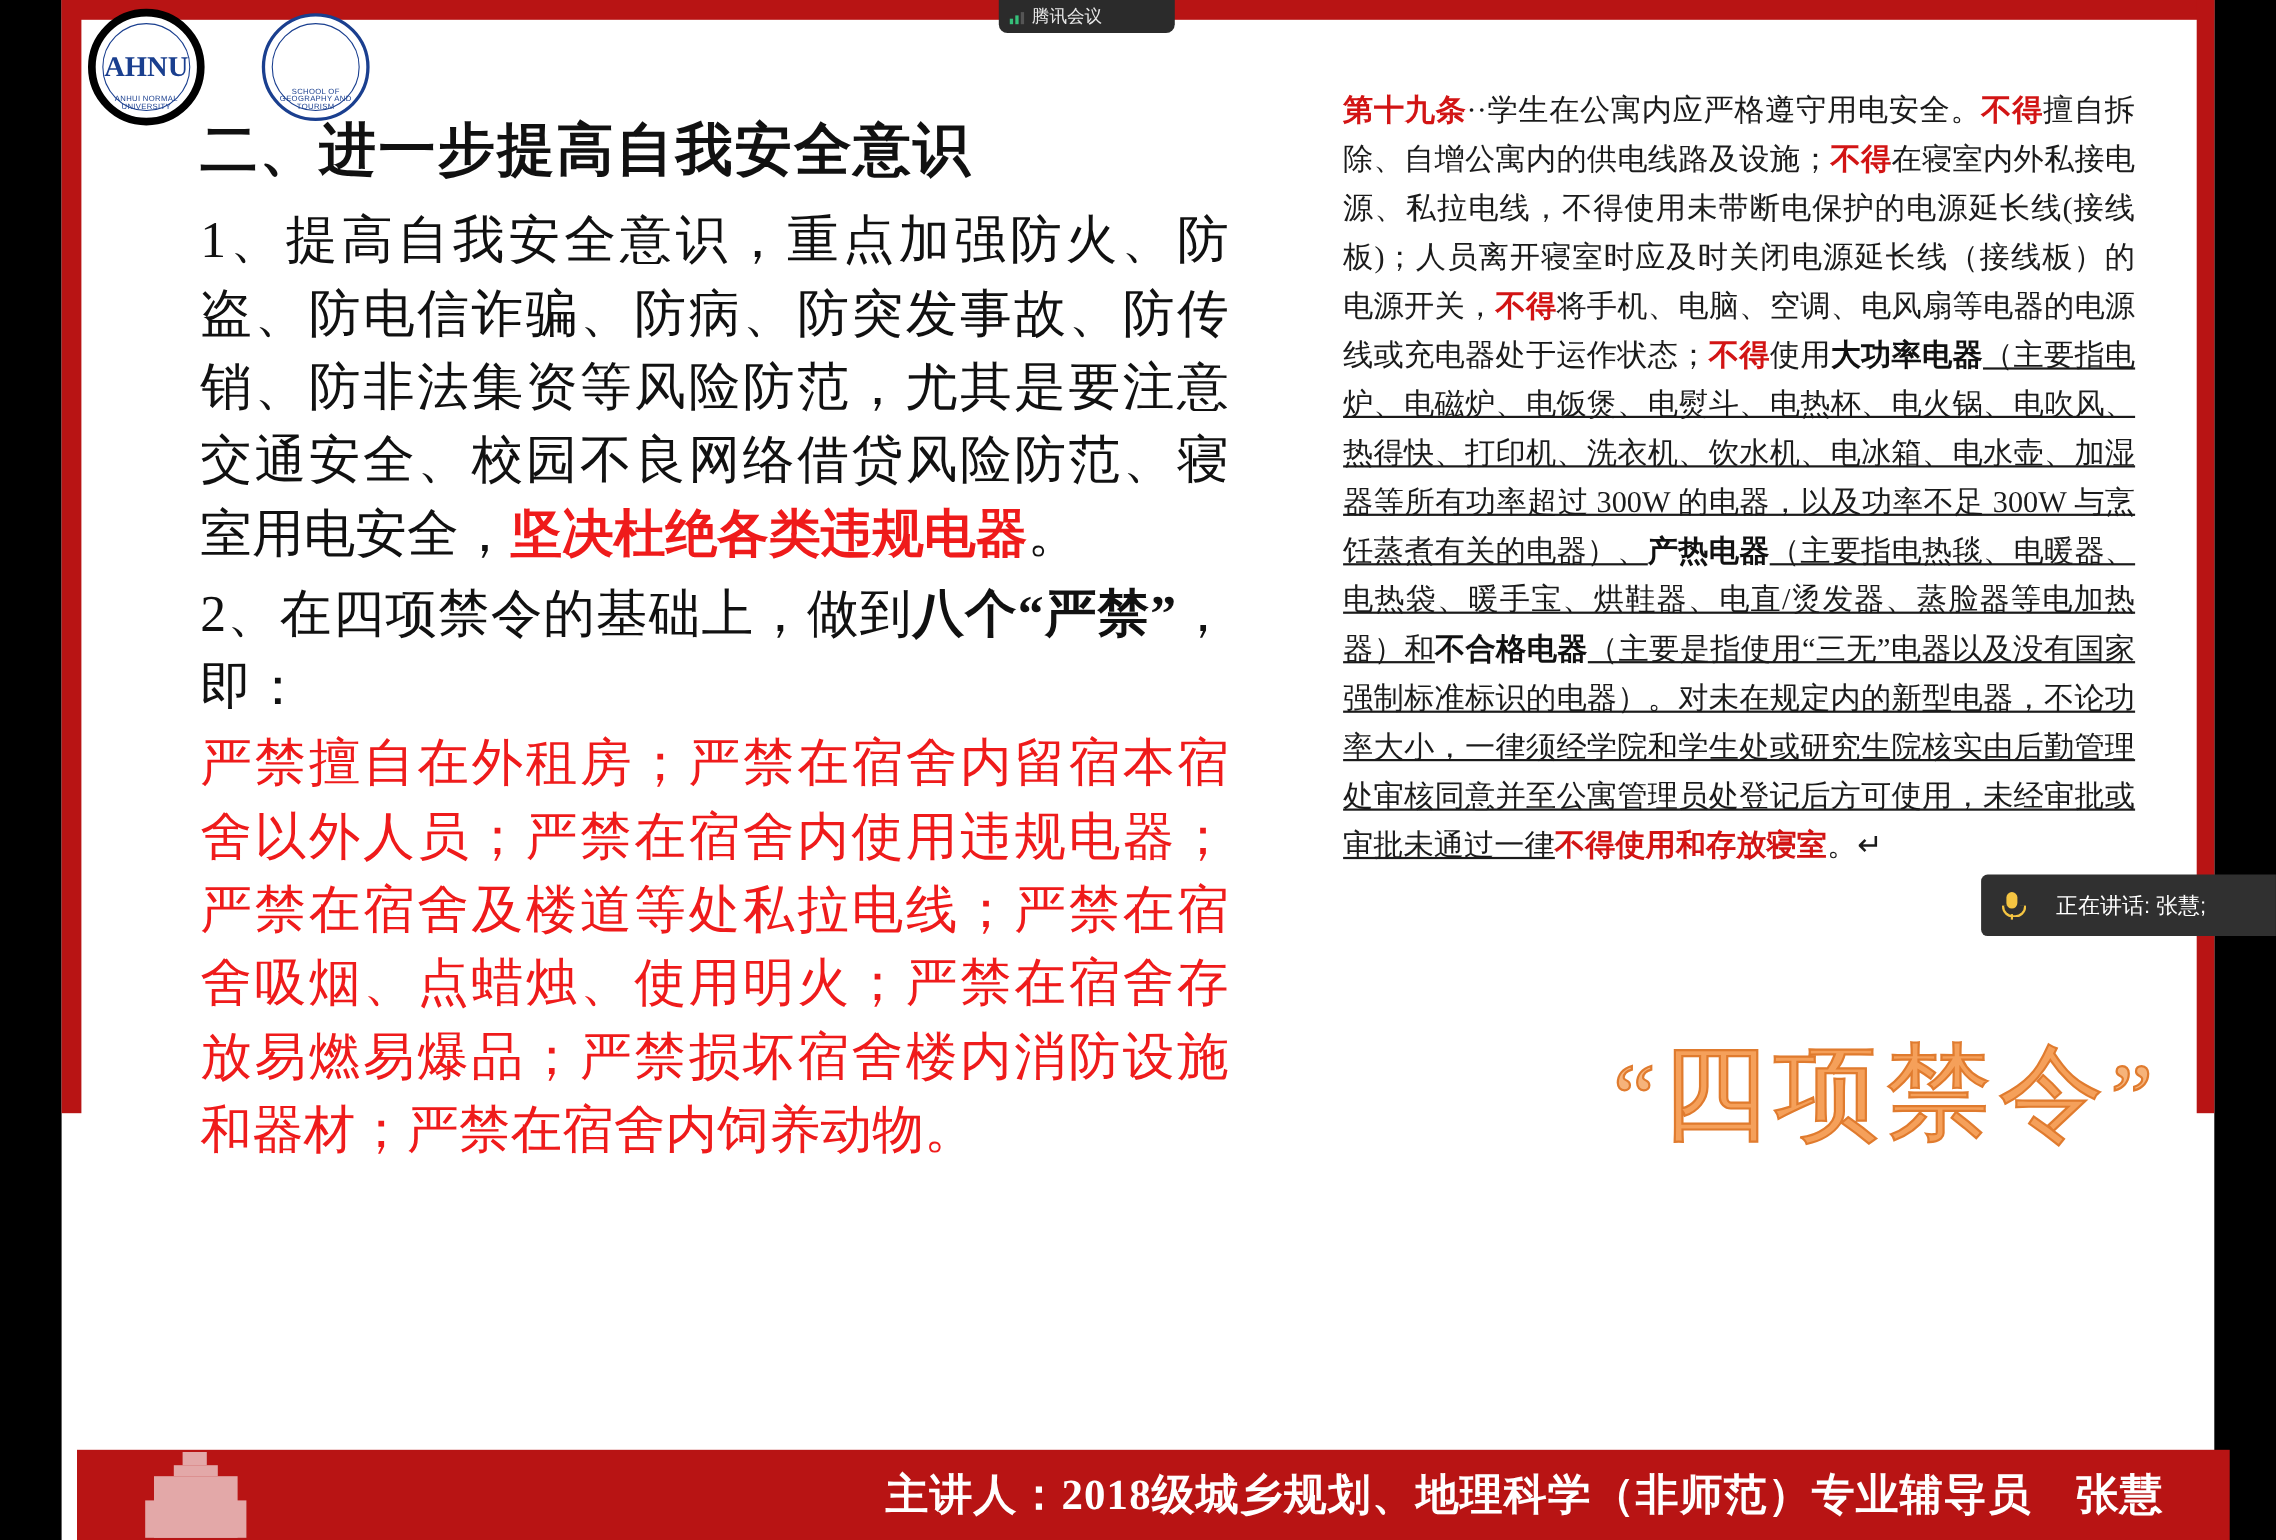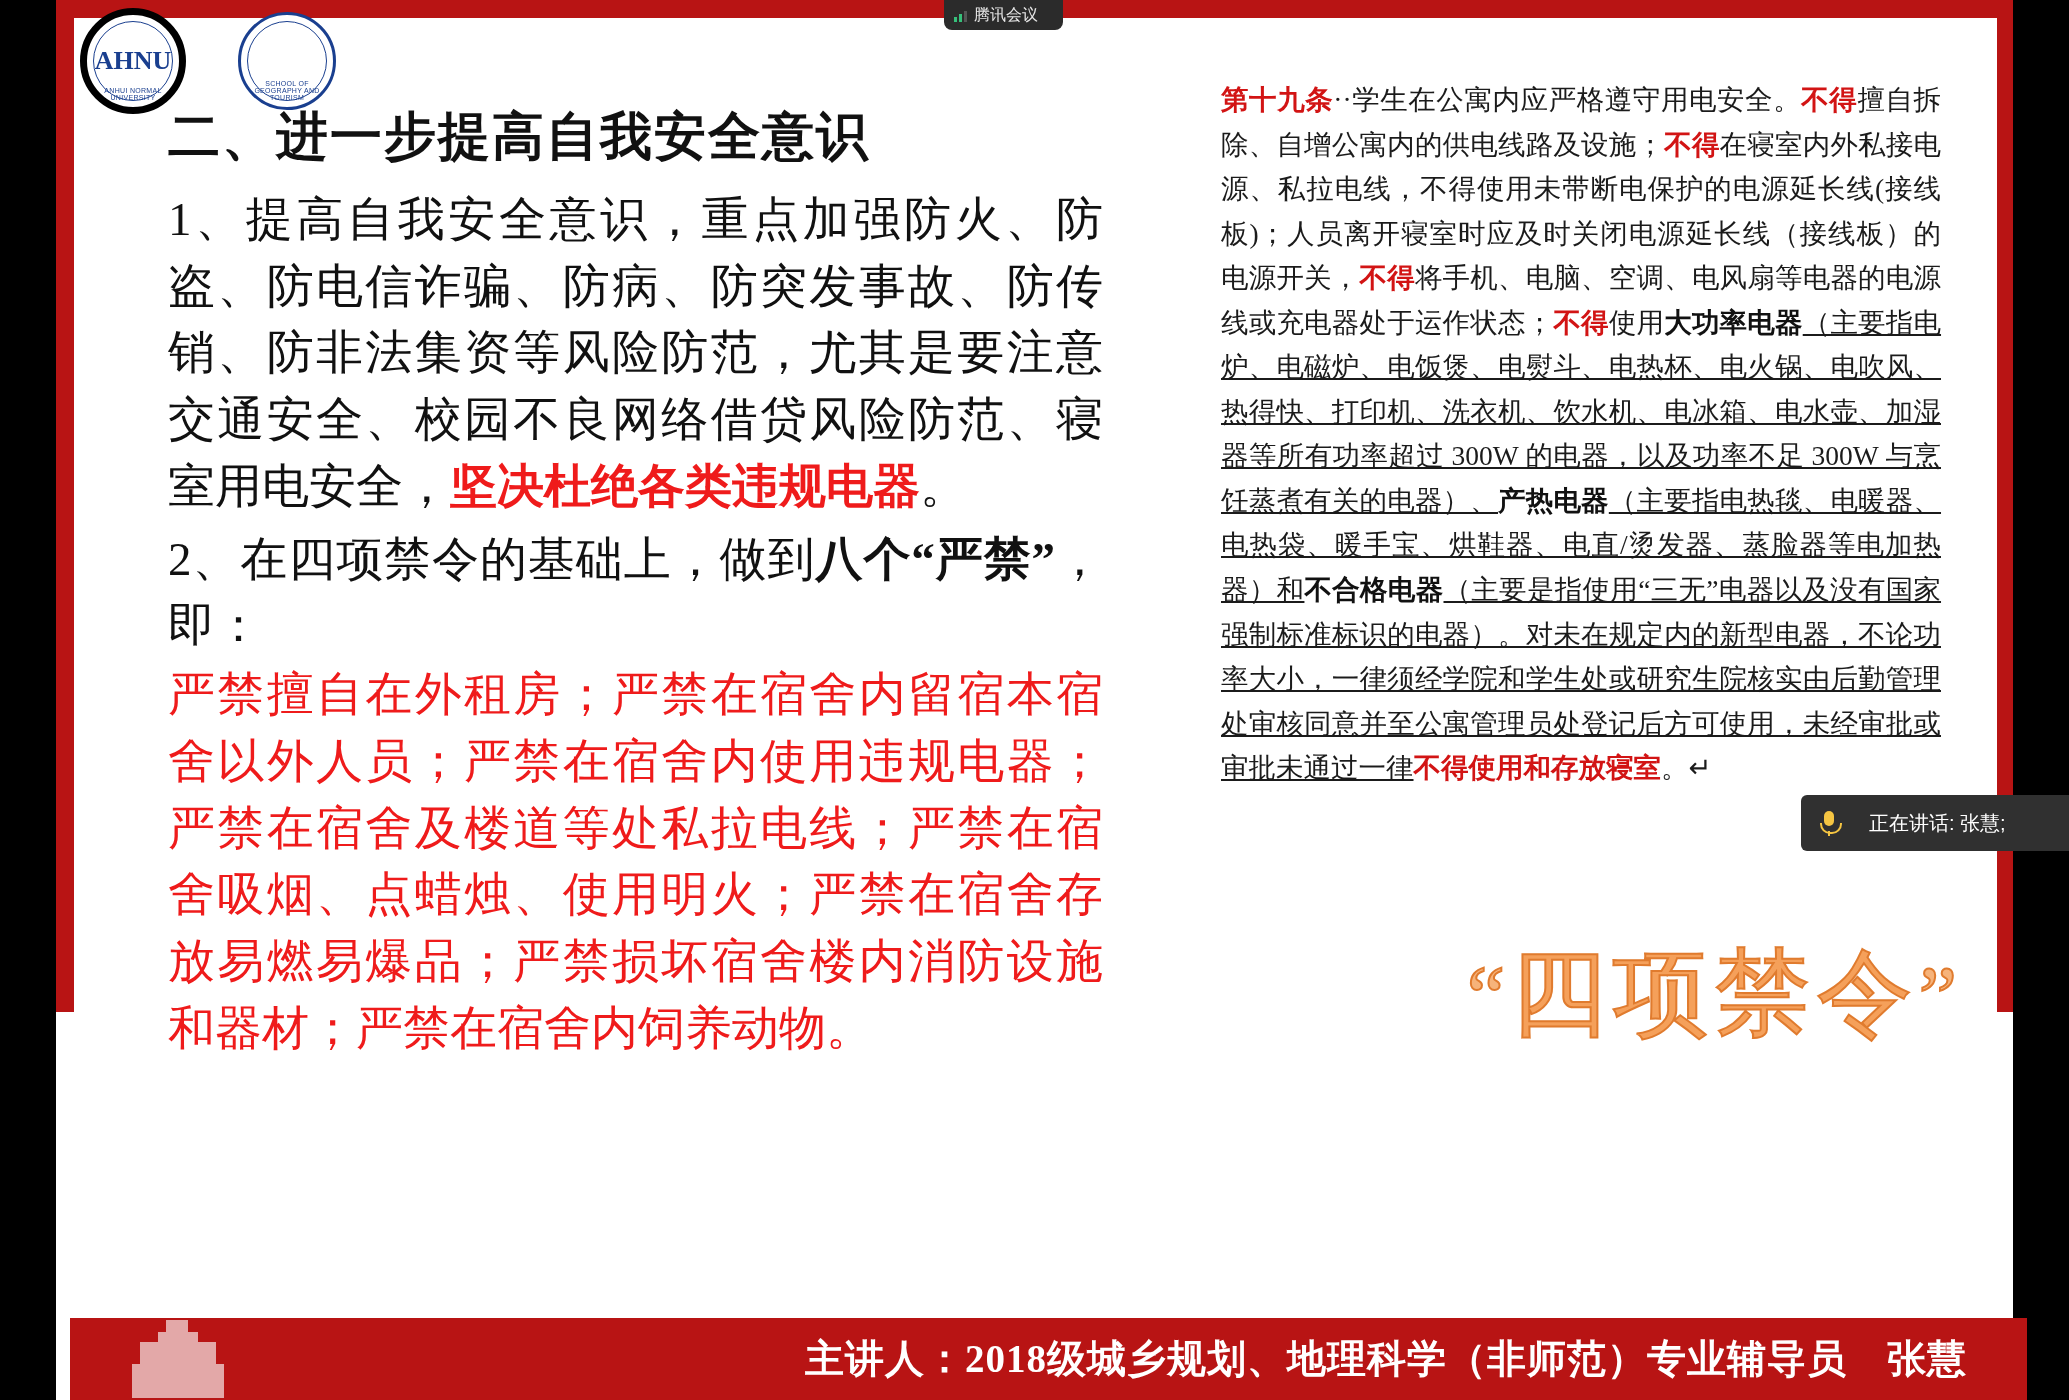--- a/index.html
+++ b/index.html
@@ -15,21 +15,21 @@
   
   .logos{position:absolute;left:24px;top:8px;display:flex;gap:52px;align-items:center;}
   .logo{width:92px;height:92px;border-radius:50%;position:relative;}
   .logo.l1{border:7px solid #000000;background:#fff;}
   .logo.l2{border:3px solid #1a3f8f;background:#fff;}
   .logo .ring{position:absolute;left:6px;top:6px;right:6px;bottom:6px;border:1px solid #1a3f8f;border-radius:50%;}
   .logo .glyph{position:absolute;left:0;right:0;top:50%;transform:translateY(-50%);text-align:center;color:#1a3f8f;font-size:26px;font-weight:bold;font-family:"Liberation Serif",serif;}
   .logo .arc{position:absolute;left:0;right:0;bottom:6px;text-align:center;font-size:7px;color:#1a3f8f;letter-spacing:.3px;}
 
   
-  .col-left{position:absolute;left:112px;top:102px;width:935px;}
+  .col-left{position:absolute;left:126px;top:102px;width:935px;}
   .heading{font-family:"Liberation Serif",serif;font-weight:bold;font-size:52px;color:#111;letter-spacing:2px;margin-bottom:14px;}
   .para{font-family:"Liberation Serif",serif;font-size:47px;line-height:1.42;color:#111;letter-spacing:0px;text-align:justify;}
   .bold-dark{font-weight:bold;color:#111;}
   .bold-red{font-weight:bold;color:#ef1b1b;}
   .p2{margin-top:6px;}
   .p3{margin-top:2px;color:#ef1b1b;font-family:Liberation Serif, serif;}
 
   
   .col-right{position:absolute;left:1165px;top:78px;width:720px;}
   .reg{font-family:"Liberation Serif",serif;font-size:27.5px;line-height:1.62;color:#1b1b1b;text-align:justify;}
@@ -43,21 +43,21 @@
   .siling .q{font-size:86px;color:#f6b37a;}
 
   
   .footer{position:absolute;left:0;bottom:0;width:1957px;height:82px;background:#b81414;margin-left:14px;}
   .footer-txt{position:absolute;right:60px;top:50%;transform:translateY(-50%);
     color:#ffffff;font-family:"Liberation Serif",serif;font-weight:bold;font-size:39px;letter-spacing:1px;white-space:nowrap;}
   .footer-bld{position:absolute;left:62px;bottom:2px;width:92px;height:78px;opacity:.9;}
   .footer-bld i{position:absolute;background:#e8b9b9;display:block;}
 
   
-  .tm-pill{position:absolute;left:944px;top:0;width:119px;height:30px;background:#2b2b2b;border-radius:0 0 8px 8px;
+  .tm-pill{position:absolute;left:908px;top:0;width:160px;height:30px;background:#2b2b2b;border-radius:0 0 8px 8px;
     display:flex;align-items:center;gap:7px;padding:0 10px;box-sizing:border-box;text-align:center;}
   .tm-pill .bars{display:flex;align-items:flex-end;gap:2px;height:13px;}
   .tm-pill .bars i{width:3px;background:#36c07a;display:block;}
   .tm-pill .bars i:nth-child(1){height:5px}
   .tm-pill .bars i:nth-child(2){height:8px}
   .tm-pill .bars i:nth-child(3){height:11px;background:#555}
   .tm-pill span{color:#e9e9e9;font-size:16px;font-family:"Liberation Sans",sans-serif;}
 
   .speaker{position:absolute;right:0;top:795px;width:268px;height:56px;background:#303030;
     display:flex;align-items:center;gap:30px;padding-left:18px;box-sizing:border-box;border-radius:6px 0 0 6px;}

